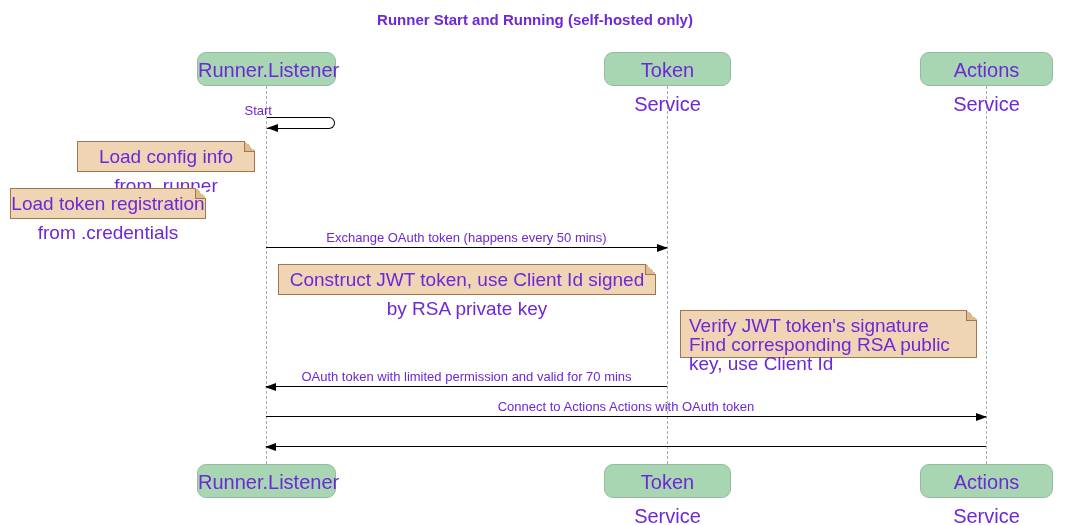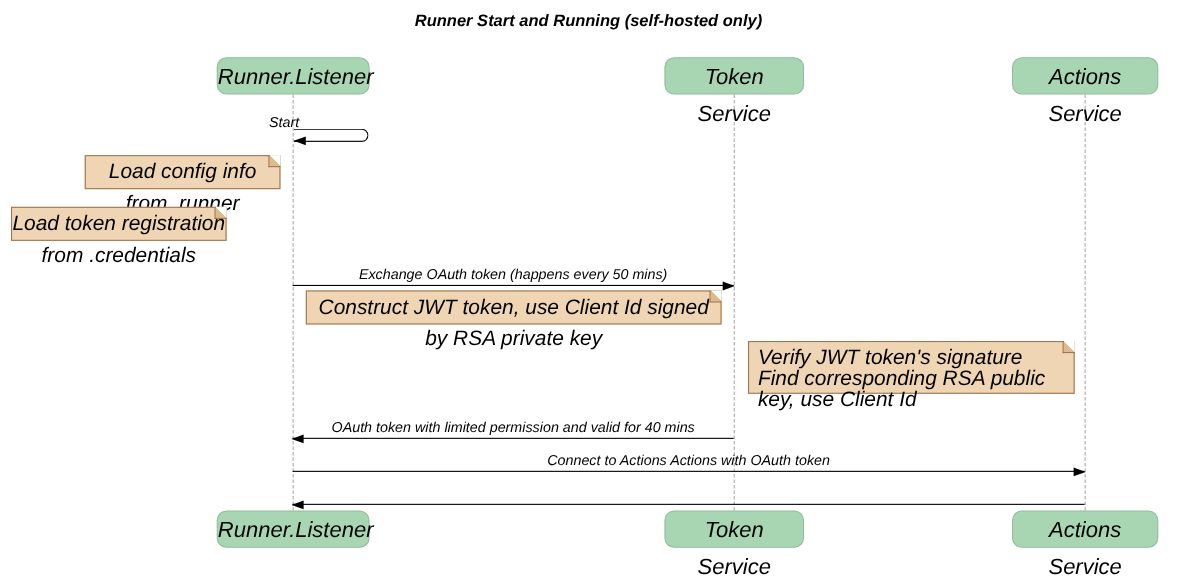--- a/index.html
+++ b/index.html
@@ -1,18 +1,18 @@
 <!DOCTYPE html>
 <html><head>
 <meta charset="utf-8">
 <style>
   html,body{margin:0;padding:0;background:#ffffff;}
   #canvas{
     position:relative;width:1070px;height:525px;background:#ffffff;
-    font-family:"Liberation Sans",sans-serif;color:#000000;overflow:hidden;font-style:italic;
+    font-family:"Liberation Sans",sans-serif;color:#6d28d9;overflow:hidden;
   }
   .title{
     position:absolute;left:0;right:0;top:11px;text-align:center;
     font-size:15px;font-weight:bold;
   }
   .actor{
     position:absolute;height:34px;line-height:34px;text-align:center;
     background:#a9d6b2;border:1px solid #94bb9e;border-radius:9px;
     font-size:20px;box-sizing:border-box;
   }
@@ -24,21 +24,21 @@
     position:absolute;background:#efd5b4;border:1px solid #a1764f;
     box-sizing:border-box;font-size:19px;
   }
   .note.center{text-align:center;}
   .note .fold{
     position:absolute;top:-1px;right:-1px;width:10px;height:10px;
     background:linear-gradient(225deg,#ffffff 0%,#ffffff 50%,#c9a briefly 0) ;
     background:linear-gradient(225deg,#ffffff 50%,#ddbb8d 50%);
     border-left:1px solid #a1764f;border-bottom:1px solid #a1764f;
   }
-  .msg{position:absolute;height:18px;margin-top:12px;}
+  .msg{position:absolute;height:18px;}
   .msg .lbl{
     position:absolute;left:0;right:0;bottom:3px;text-align:center;
     font-size:13px;white-space:nowrap;
   }
   .msg .line{position:absolute;left:0;right:0;bottom:0;height:1px;background:#000;}
   .ah-right{
     position:absolute;right:-1px;bottom:-3.5px;width:0;height:0;
     border-top:4px solid transparent;border-bottom:4px solid transparent;
     border-left:11px solid #000;
   }
@@ -103,21 +103,21 @@
     <span class="fold"></span>
   </div>
 
   <div class="note" style="left:680px;top:310px;width:297px;height:48px;padding:5px 8px;">
     <span class="note-line">Verify JWT token's signature</span>
     <span class="note-line">Find corresponding RSA public key, use Client Id</span>
     <span class="fold"></span>
   </div>
 
   <div class="msg" style="left:266px;top:369px;width:401px;">
-    <div class="lbl">OAuth token with limited permission and valid for 40 mins</div>
+    <div class="lbl">OAuth token with limited permission and valid for 70 mins</div>
     <div class="line"></div>
     <div class="ah-left"></div>
   </div>
 
   <div class="msg" style="left:266px;top:399px;width:720px;">
     <div class="lbl">Connect to Actions Actions with OAuth token</div>
     <div class="line"></div>
     <div class="ah-right"></div>
   </div>
 

